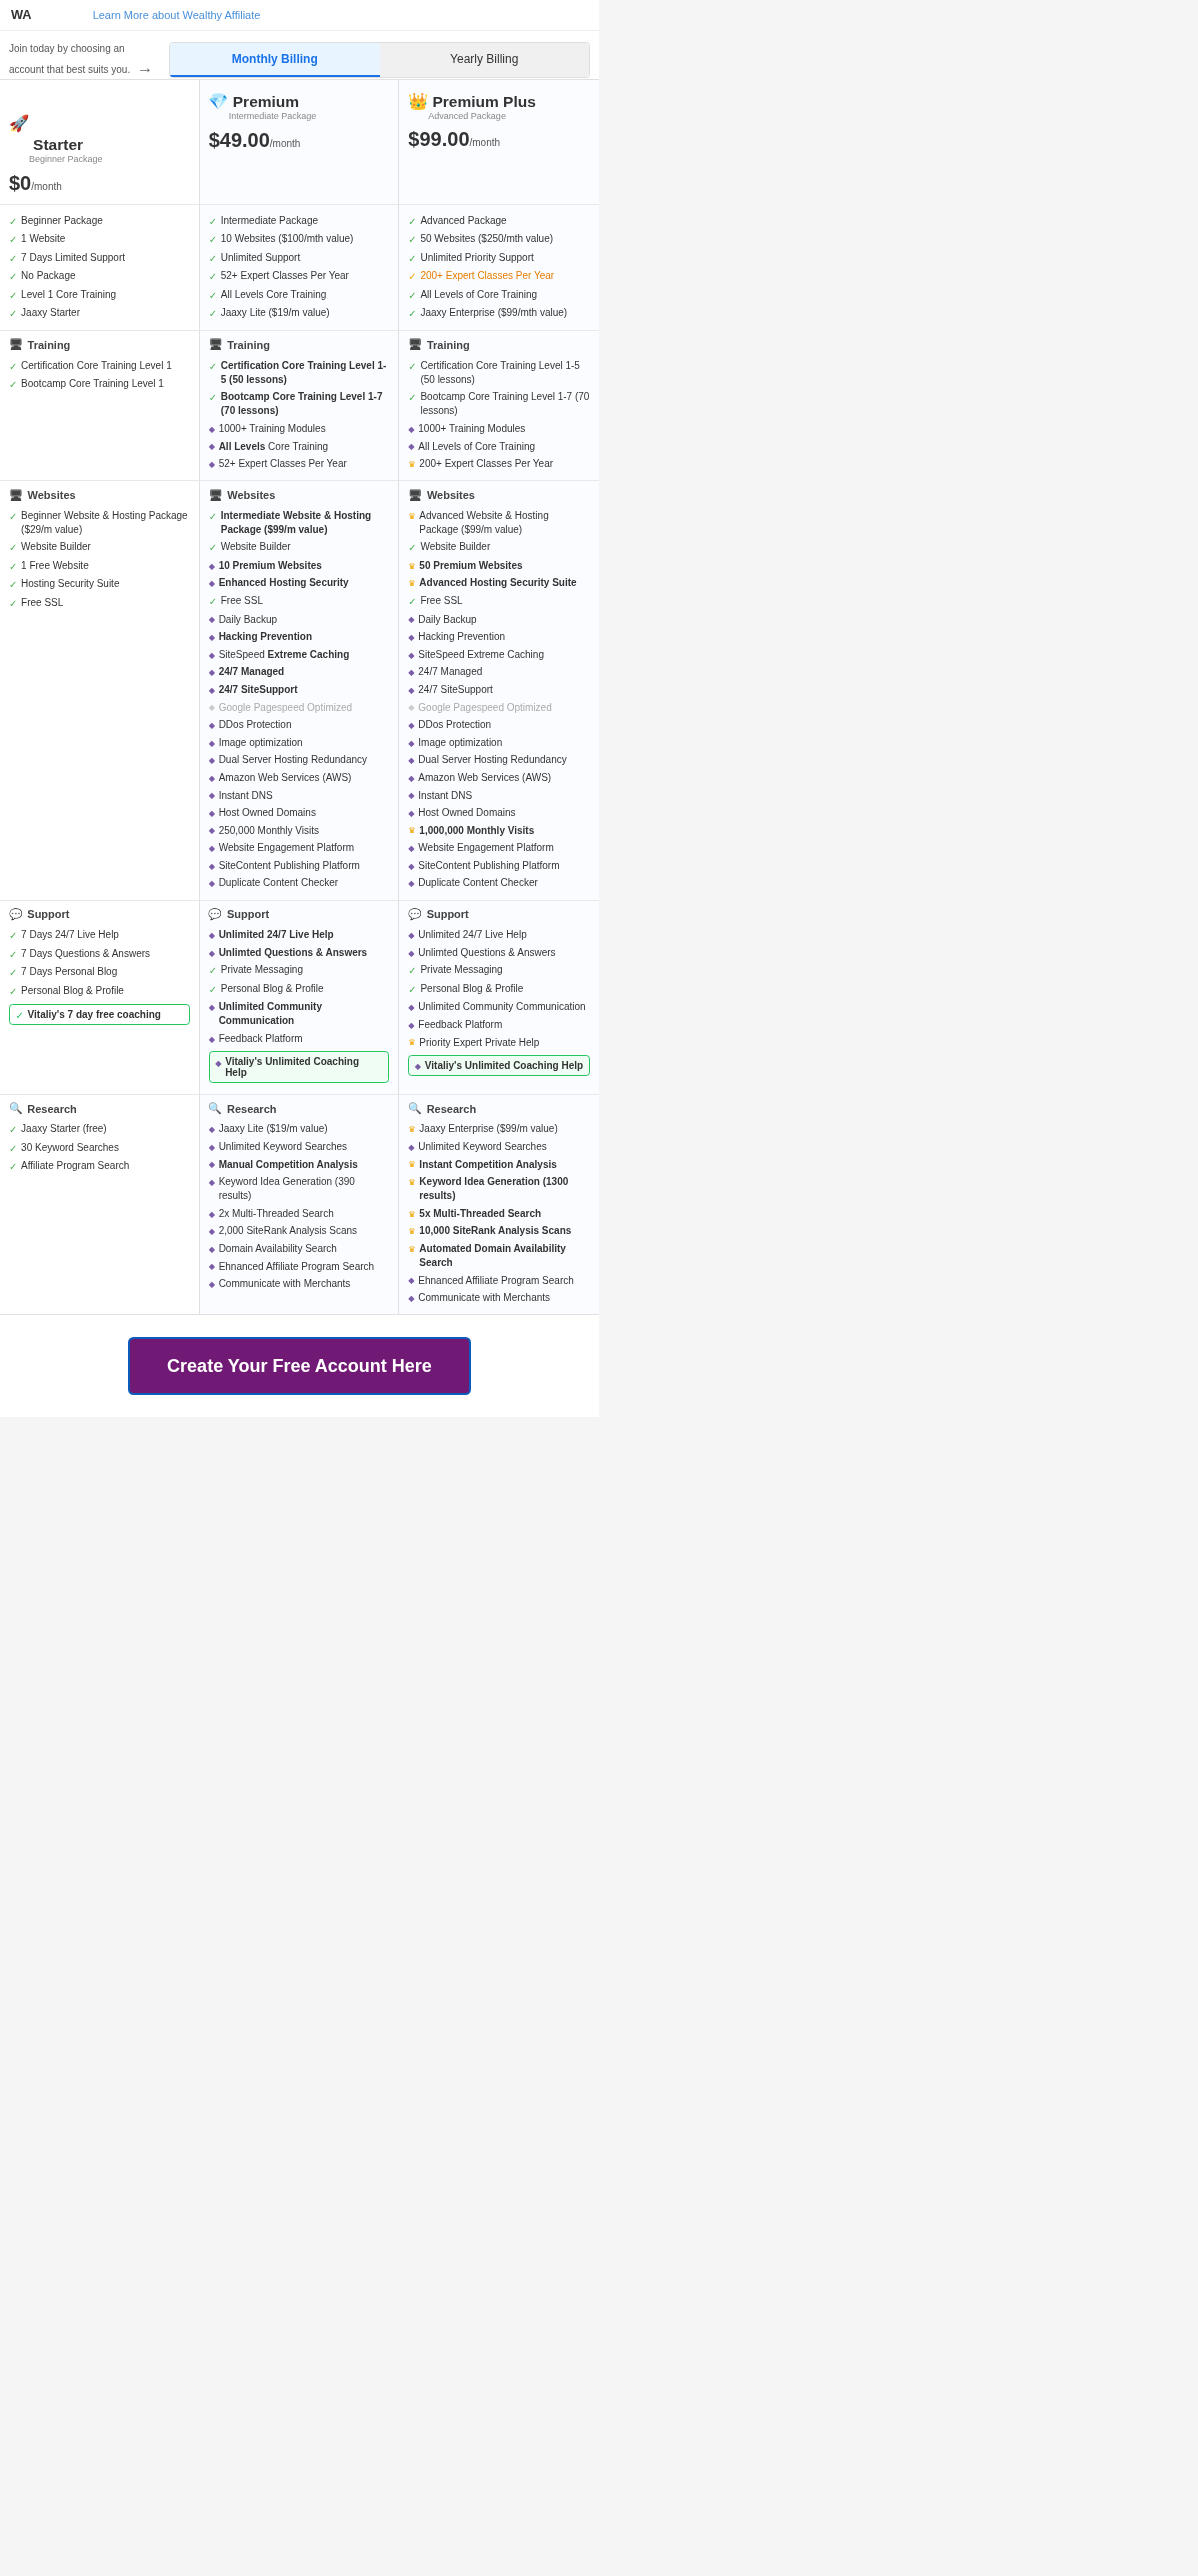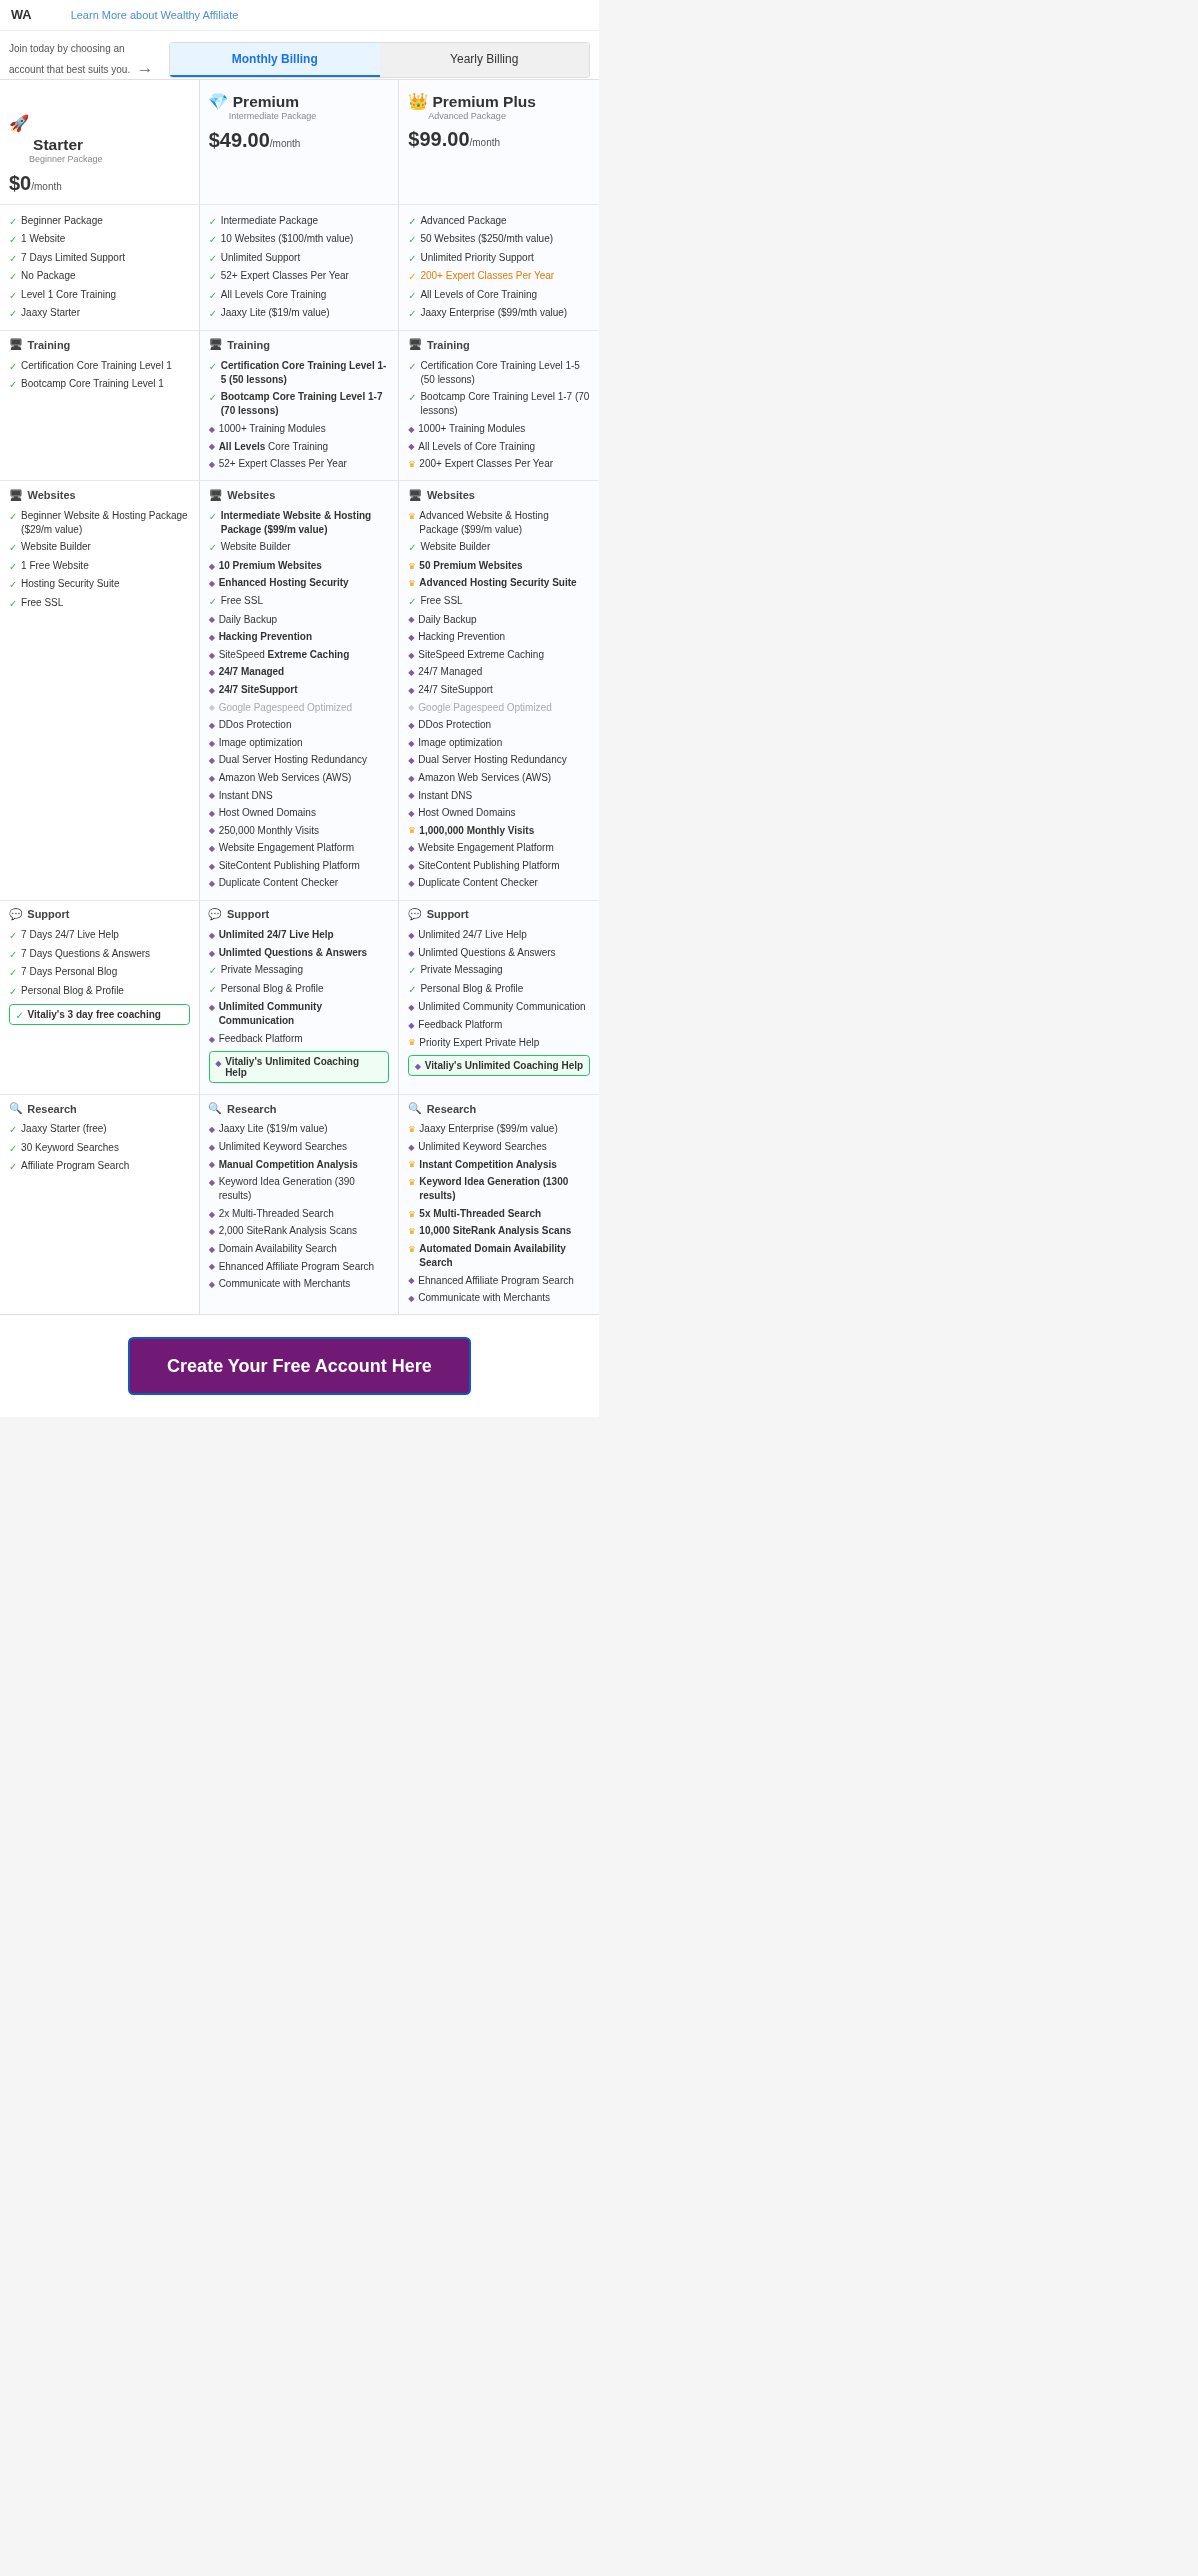--- a/index.html
+++ b/index.html
@@ -1,19 +1,19 @@
 <!DOCTYPE html>
 <html style="font-size:14.6px"><head>
   <meta charset="utf-8">
   <style>
     * { box-sizing: border-box; margin: 0; padding: 0; }
     body { font-family: Arial, sans-serif; font-size: 11px; color: #333; background: #f5f5f5; width: 599px; }
     
     .header { display: flex; align-items: center; padding: 7.3px 11px; background: #fff; border-bottom: 0.9px solid #eee; }
-    .wa-logo { font-weight: bold; font-size: 12.8px; color: #333; margin-right: 2px; }
+    .wa-logo { font-weight: bold; font-size: 12.8px; color: #333; margin-right: 24px; }
     .learn-link { color: #4a90d9; font-size: 11px; text-decoration: none; padding-left: 37px; }
     .section-title { display: flex; align-items: center; font-weight: bold; font-size: 11px; color: #444; margin-bottom: 5.5px; gap: 4.6px; }
     
     .feature-list { list-style: none; }
     .feature-item { display: flex; align-items: flex-start; gap: 3.7px; padding: 1.8px 0; font-size: 10px; line-height: 1.4; }
     .check-icon { color: #4caf50; font-size: 10px; flex-shrink: 0; margin-top: 0.9px; }
     .diamond-icon { color: #7b5ea7; font-size: 8.2px; flex-shrink: 0; margin-top: 1.8px; }
     .crown-icon { color: #f0a500; font-size: 8.2px; flex-shrink: 0; margin-top: 1.8px; }
     
     .plan-title-row { display: flex; align-items: center; gap: 3.7px; }
@@ -469,21 +469,21 @@
       <li class="feature-item">
           <span class="check-icon">✓</span>
           <span>7 Days Personal Blog</span>
         </li>
       <li class="feature-item">
           <span class="check-icon">✓</span>
           <span>Personal Blog &amp; Profile</span>
         </li>
       <li style="display:flex; align-items:flex-start; gap:3.7px; padding:2.7px 0; margin:3.7px 0; border:1.8px solid #22c55e; border-radius:3.7px; padding:3.7px 5.5px;">
         <span class="check-icon" style="color:#22c55e;">✓</span>
-        <span style="font-size:10px; font-weight:bold;">Vitaliy's 3 day free coaching</span>
+        <span style="font-size:10px; font-weight:bold;">Vitaliy's 7 day free coaching</span>
       </li>
     </ul>
   </div>
 
   <div style="padding:7.3px 9px; border-right:0.9px solid #e0e0e0; border-top:0.9px solid #e8e8e8; background:#fafcff;">
     <div class="section-title">
       <span>💬</span>
       <span>Support</span>
     </div>
     <ul class="feature-list">

